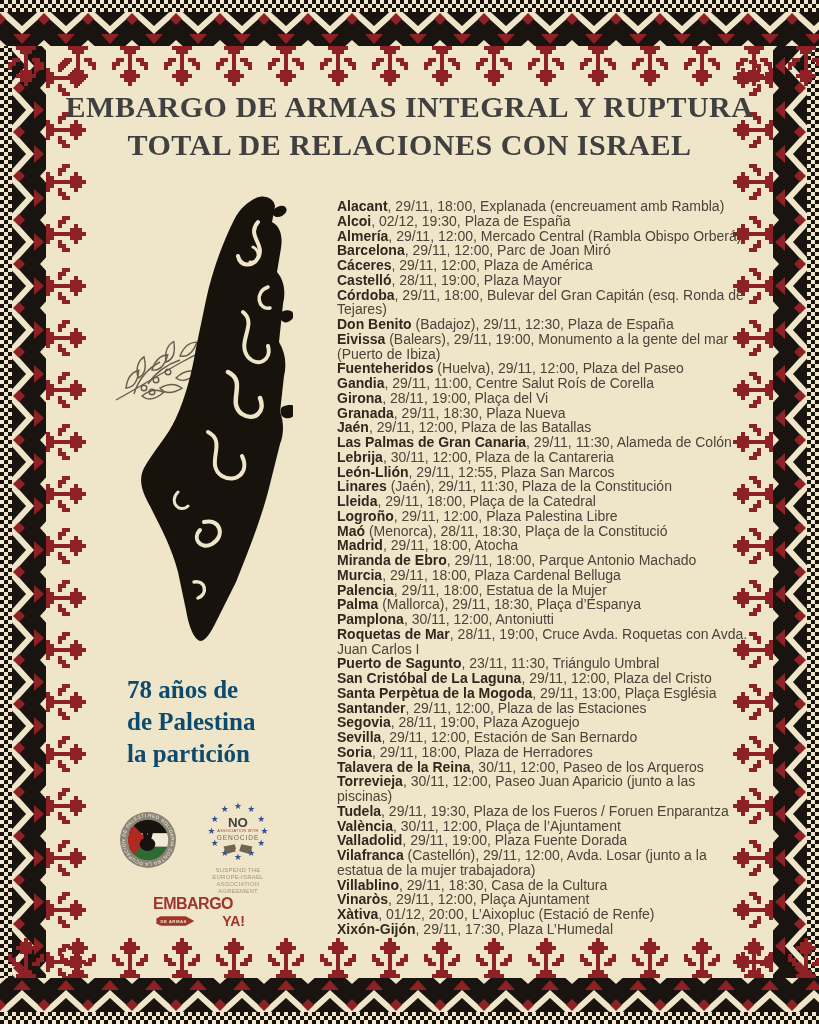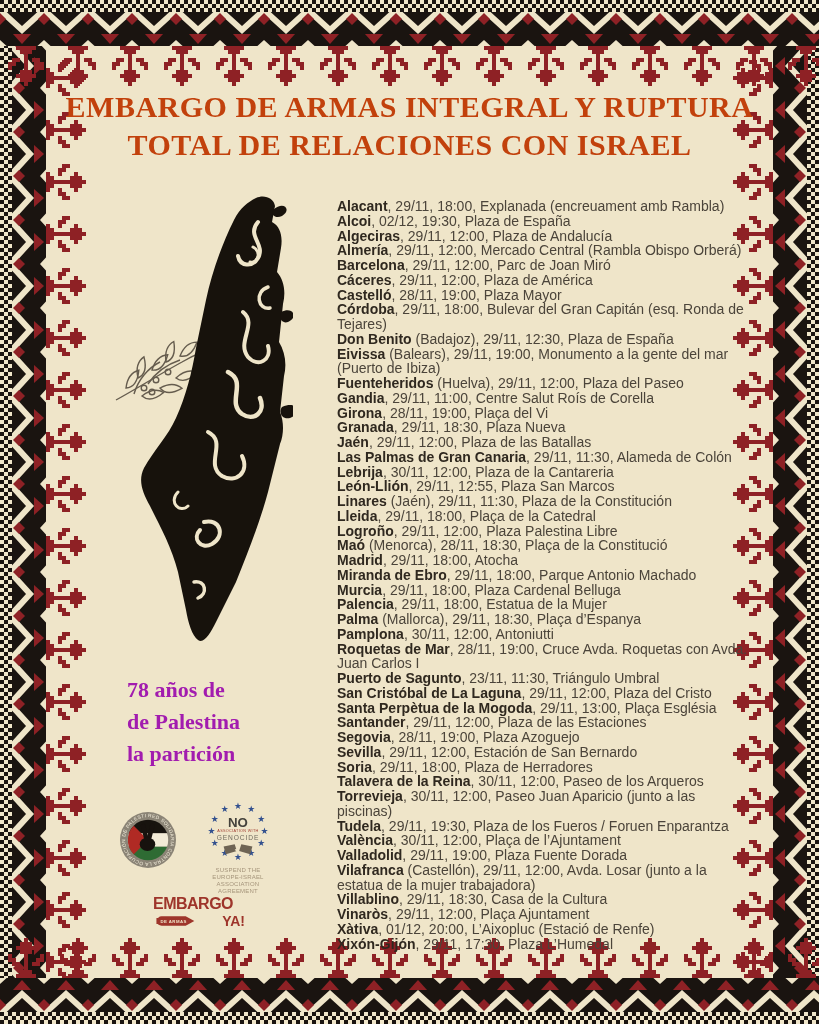--- a/index.html
+++ b/index.html
@@ -1,28 +1,28 @@
 <!DOCTYPE html>
 <html><head>
 <meta charset="utf-8">
 <style>
   html,body{margin:0;padding:0;background:#d8cfb4;}
   .poster{position:relative;width:819px;height:1024px;background:#efe5c9;overflow:hidden;
           font-family:"Liberation Sans",sans-serif;}
   .border-svg{position:absolute;left:0;top:0;}
   .title{position:absolute;left:0;right:0;top:88px;text-align:center;
          font-family:"Liberation Serif",serif;font-weight:700;font-size:30px;line-height:38px;
-         color:#c2410c;letter-spacing:.5px;}
+         color:#404040;letter-spacing:.5px;}
   .map-wrap{position:absolute;left:108px;top:192px;}
   .events{position:absolute;left:337px;top:199px;width:414px;font-size:14px;line-height:14.75px;
           color:#4b443a;}
   .ev{margin:0;}
   .ev .ev-city{font-weight:700;color:#2f281f;}
   .subtitle{position:absolute;left:127px;top:674px;font-family:"Liberation Serif",serif;
-            font-weight:700;font-size:22px;line-height:32px;color:#a21caf;}
+            font-weight:700;font-size:25px;line-height:32px;color:#0c4a6e;}
   .logo-rescop{position:absolute;left:120px;top:812px;}
   .logo-noassoc{position:absolute;left:203px;top:800px;width:70px;text-align:center;}
   .noassoc-caption{font-size:6px;line-height:7px;color:#a5947b;letter-spacing:.2px;margin-top:1px;}
   .logo-embargo{position:absolute;left:153px;top:896px;width:92px;}
   .embargo-word{font-size:16px;font-weight:800;color:#9e352b;letter-spacing:-.5px;line-height:16px;}
   .embargo-row{display:flex;align-items:center;gap:21px;margin-top:1px;}
   .embargo-ya{font-size:14px;font-weight:800;color:#9e352b;}
 </style>
 </head>
 <body>
@@ -144,23 +144,20 @@
 
   <div class="events">
     <div class="ev">
       <span class="ev-city">Alacant</span><span class="ev-rest">, 29/11, 18:00, Explanada (encreuament amb Rambla)</span>
     </div>
 
     <div class="ev">
       <span class="ev-city">Alcoi</span><span class="ev-rest">, 02/12, 19:30, Plaza de España</span>
     </div>
 
-    <div class="ev">
-      <span class="ev-city">Algeciras</span><span class="ev-rest">, 29/11, 12:00, Plaza de Andalucía</span>
-    </div>
 
     <div class="ev">
       <span class="ev-city">Almería</span><span class="ev-rest">, 29/11, 12:00, Mercado Central (Rambla Obispo Orberá)</span>
     </div>
 
     <div class="ev">
       <span class="ev-city">Barcelona</span><span class="ev-rest">, 29/11, 12:00, Parc de Joan Miró</span>
     </div>
 
     <div class="ev">

